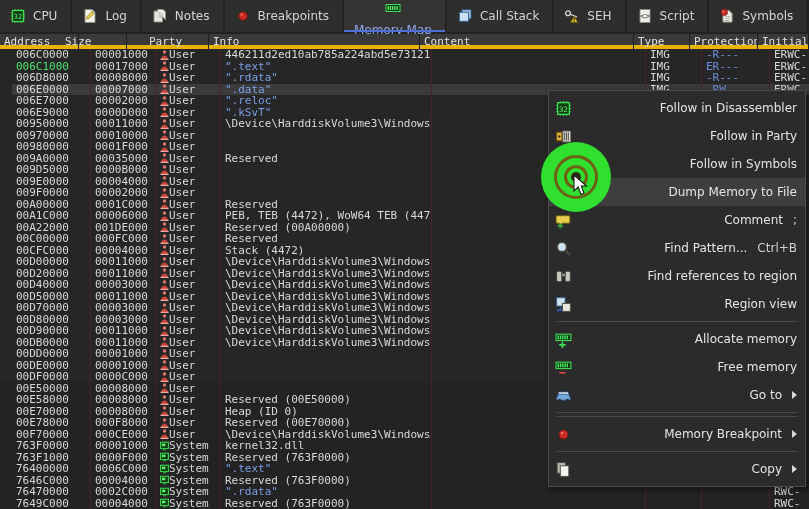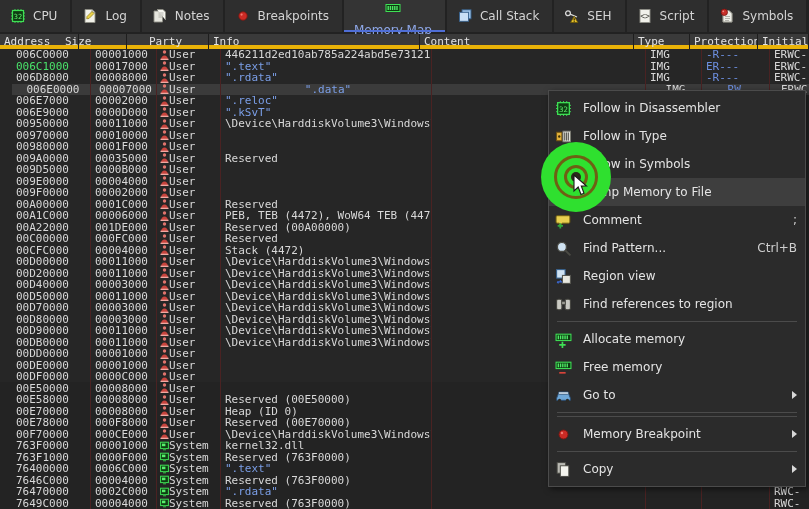--- a/index.html
+++ b/index.html
@@ -89,21 +89,21 @@
     font-family: "DejaVu Sans Mono", monospace;
     font-size: 11px;
   }
   .row {
     position: relative;
     height: 11.5px;
     line-height: 11.5px;
     white-space: nowrap;
     margin-left: 12px;
   }
-  .row.sel { background: #3b3b3b; text-align: center; }
+  .row.sel { background: #3b3b3b; }
   .cell {
     position: absolute;
     top: 0;
     height: 11.5px;
     line-height: 11.5px;
     padding-left: 4px;
     box-sizing: border-box;
     overflow: hidden;
     white-space: nowrap;
   }
@@ -142,21 +142,21 @@
     padding: 0 8px 0 6px;
     box-sizing: border-box;
   }
   .mi.hl { background: #3e3e3e; }
   .mi-ico {
     width: 17px; height: 17px;
     flex: 0 0 17px;
     margin-right: 11px;
     display: block;
   }
-  .mi-label { flex: 1 1 auto; white-space: nowrap; }
+  .mi-label { flex: 1 1 auto; white-space: nowrap; text-align: right; }
   .mi-short { color: #cfcfcf; font-size: 12px; margin-left: 10px; }
   .mi-arrow {
     width: 0; height: 0;
     margin-left: 10px;
     border-left: 5px solid #d8d8d8;
     border-top: 4px solid transparent;
     border-bottom: 4px solid transparent;
   }
   .msep { height: 1px; background: #4b4b4b; margin: 3px 8px; }
 
@@ -1007,21 +1007,21 @@
         <svg class="mi-ico" viewBox="0 0 16 16">
           <rect x="1.5" y="4" width="5" height="8" fill="#e3b23c" stroke="#6d5110" stroke-width="0.9"></rect>
           <circle cx="4" cy="8" r="1.1" fill="#3a2c07"></circle>
           <rect x="7.5" y="3" width="7" height="10" fill="#e8e8e0" stroke="#7c7c74" stroke-width="0.9"></rect>
           <g fill="#5a5a54">
             <rect x="8.6" y="4.2" width="1.1" height="7.6"></rect>
             <rect x="10.3" y="4.2" width="1.1" height="7.6"></rect>
             <rect x="12" y="4.2" width="1.1" height="7.6"></rect>
           </g>
         </svg>
-        <span class="mi-label">Follow in Type</span>
+        <span class="mi-label">Follow in Party</span>
       </div>
       <div class="mi">
         <svg class="mi-ico" viewBox="0 0 16 16">
           <path d="M4 2.5h6l3 3V14H4z" fill="#ededе6" stroke="#8d8d85" stroke-width="0.9"></path>
           <path d="M4 2.5h6l3 3V14H4z" fill="#ededE6" stroke="#8d8d85" stroke-width="0.9"></path>
           <g stroke="#9a9a92" stroke-width="0.7">
             <path d="M6 8.5h5M6 10.5h5M6 12.5h4"></path>
           </g>
           <circle cx="5.3" cy="4.3" r="3.2" fill="#c8302a" stroke="#7a130f" stroke-width="0.8"></circle>
           <circle cx="4.3" cy="3.3" r="0.9" fill="#ef8c85"></circle>
@@ -1049,33 +1049,33 @@
       <div class="mi">
         <svg class="mi-ico" viewBox="0 0 16 16">
           <circle cx="6.5" cy="6.5" r="4.3" fill="#cfe2f2" stroke="#4a4a44" stroke-width="1.3"></circle>
           <path d="M9.7 9.7L14.5 14.5" stroke="#4a4a44" stroke-width="1.8"></path>
         </svg>
         <span class="mi-label">Find Pattern...</span>
         <span class="mi-short">Ctrl+B</span>
       </div>
       <div class="mi">
         <svg class="mi-ico" viewBox="0 0 16 16">
+          <rect x="1.5" y="3" width="5" height="10" rx="1.6" fill="#cacac3" stroke="#45453f" stroke-width="1"></rect>
+          <rect x="9.5" y="3" width="5" height="10" rx="1.6" fill="#cacac3" stroke="#45453f" stroke-width="1"></rect>
+          <rect x="6.3" y="5" width="3.4" height="3" fill="#9a9a92" stroke="#45453f" stroke-width="0.8"></rect>
+        </svg>
+        <span class="mi-label">Find references to region</span>
+      </div>
+      <div class="mi">
+        <svg class="mi-ico" viewBox="0 0 16 16">
           <rect x="1.5" y="1.5" width="8" height="8" fill="#cfe2f2" stroke="#37608c" stroke-width="1"></rect>
           <rect x="7" y="7" width="7.5" height="7.5" fill="#e8e8e0" stroke="#55554f" stroke-width="1"></rect>
           <path d="M2 13h4l-1.3-1.4M2 13l1.3 1.4" stroke="#3b6ad8" stroke-width="1.1" fill="none"></path>
         </svg>
         <span class="mi-label">Region view</span>
-      </div>
-      <div class="mi">
-        <svg class="mi-ico" viewBox="0 0 16 16">
-          <rect x="1.5" y="3" width="5" height="10" rx="1.6" fill="#cacac3" stroke="#45453f" stroke-width="1"></rect>
-          <rect x="9.5" y="3" width="5" height="10" rx="1.6" fill="#cacac3" stroke="#45453f" stroke-width="1"></rect>
-          <rect x="6.3" y="5" width="3.4" height="3" fill="#9a9a92" stroke="#45453f" stroke-width="0.8"></rect>
-        </svg>
-        <span class="mi-label">Find references to region</span>
       </div>
       <div class="msep"></div>
       <div class="mi">
         <svg class="mi-ico" viewBox="0 0 16 16">
           <rect x="1" y="3" width="14" height="6" fill="#0d3a11" stroke="#3fe055" stroke-width="1"></rect>
           <g fill="#4fe866">
             <rect x="2.5" y="4.2" width="1.3" height="3.6"></rect>
             <rect x="4.6" y="4.2" width="1.3" height="3.6"></rect>
             <rect x="6.7" y="4.2" width="1.3" height="3.6"></rect>
             <rect x="8.8" y="4.2" width="1.3" height="3.6"></rect>

